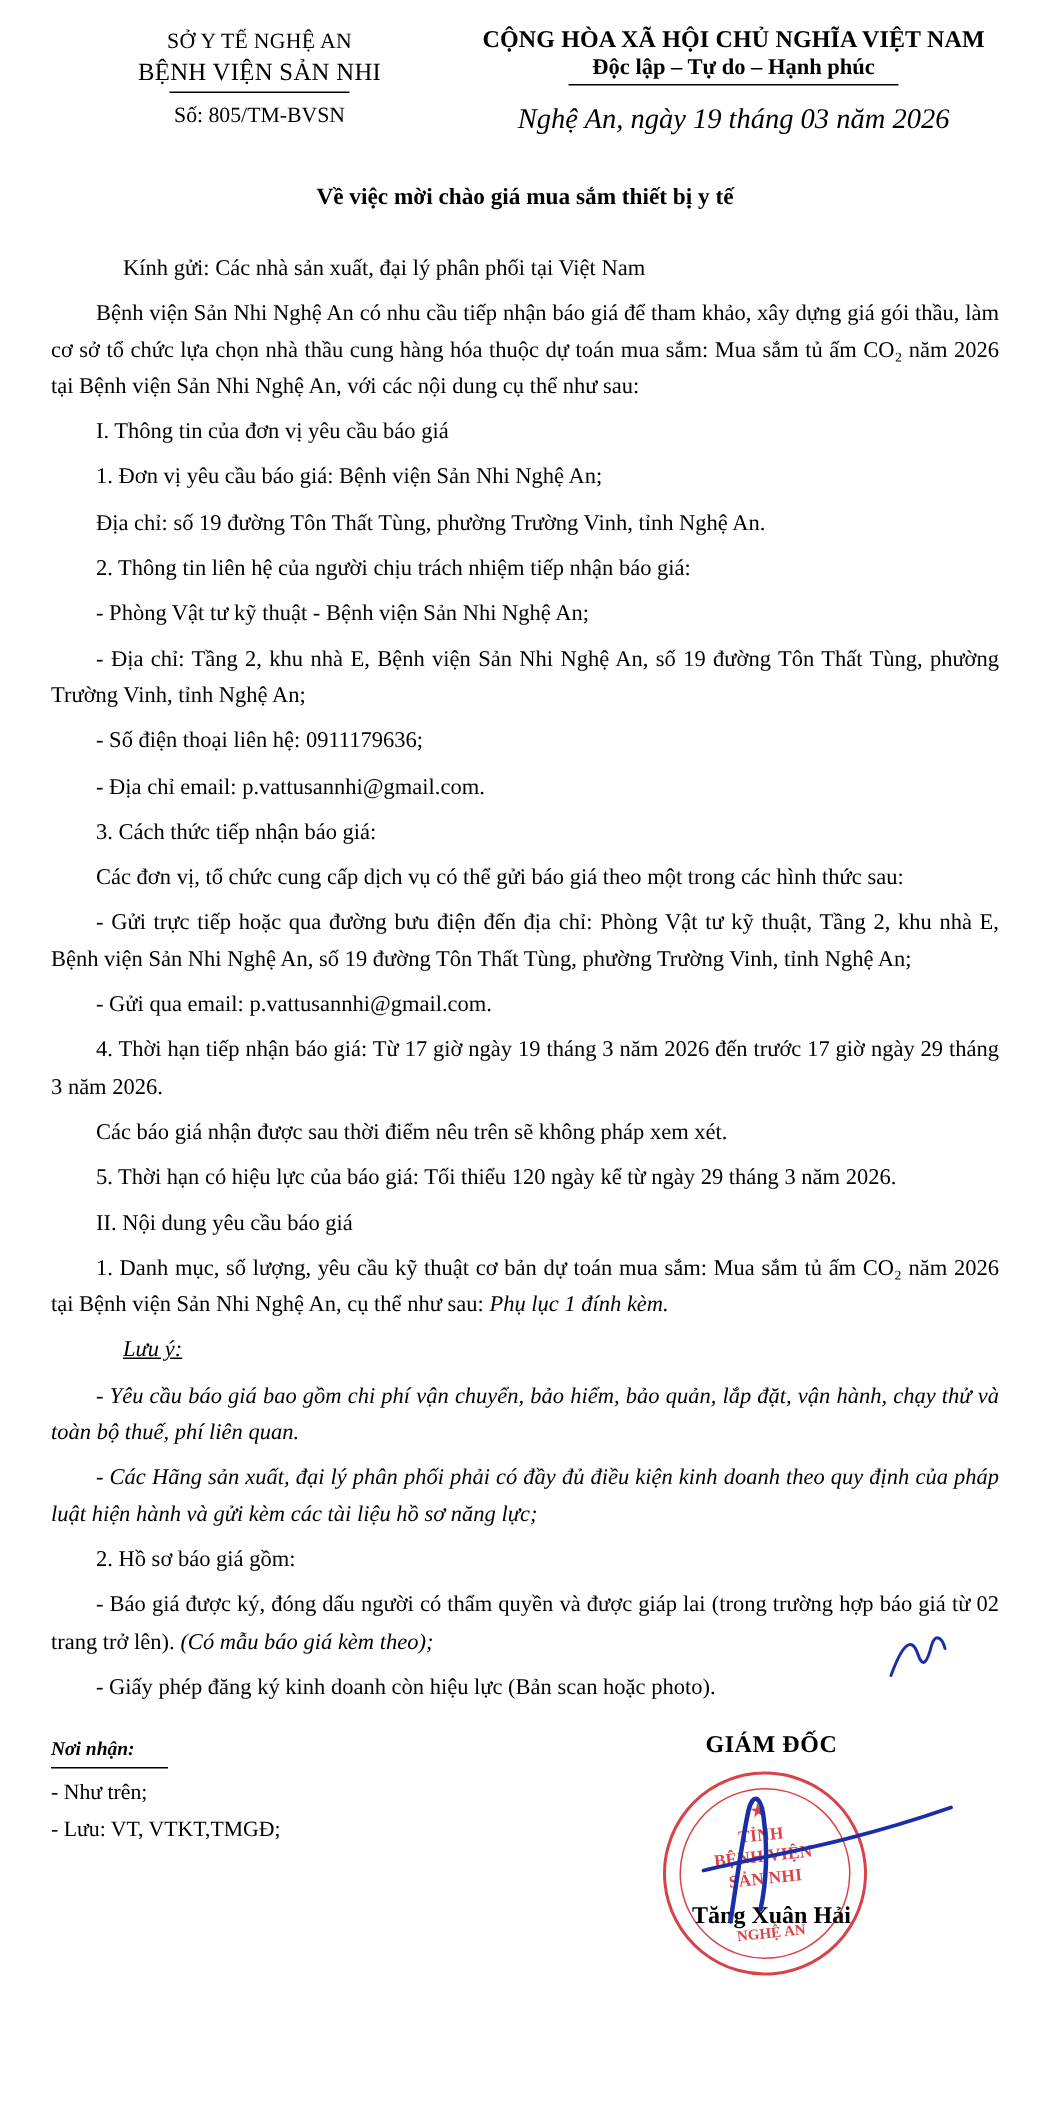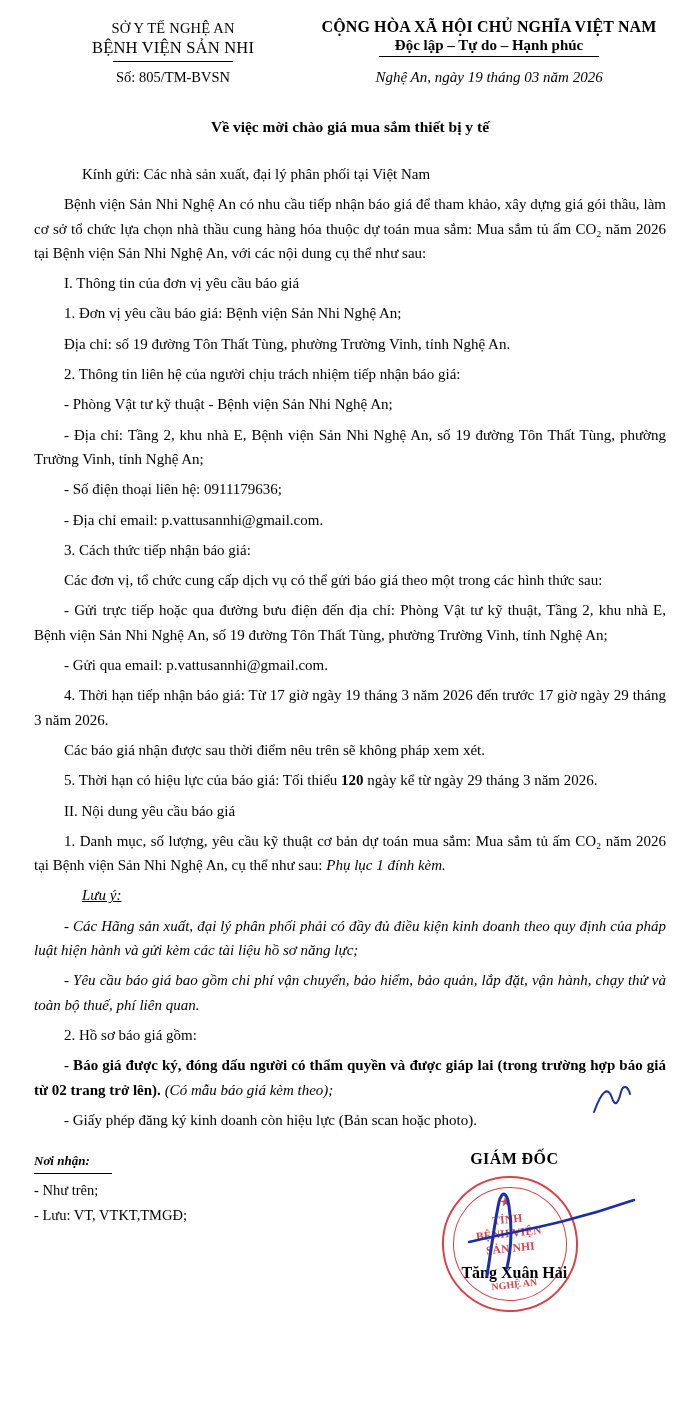--- a/index.html
+++ b/index.html
@@ -67,21 +67,21 @@
     margin-top: 1px;
   }
   .underline-mid {
     width: 220px;
     height: 1px;
     background: #000;
     margin: 2px auto 0 auto;
   }
   .place-date {
     font-style: italic;
-    font-size: 15px;
+    font-size: 19px;
     margin-top: 12px;
   }
 
   
   .title-block {
     text-align: center;
     margin-top: 32px;
   }
   .title-main {
     font-weight: bold;
@@ -103,21 +103,21 @@
   }
   .p {
     margin: 0 0 6px 0;
   }
   .indent {
     text-indent: 30px;
   }
   .indent-lg {
     text-indent: 48px;
   }
-  .bold { font-weight: bold; }
+  .bold { font-weight: normal; }
   .italic { font-style: italic; }
   .underline { text-decoration: underline; }
   .heading {
     font-weight: normal;
     text-indent: 30px;
     margin: 6px 0 6px 0;
   }
 
   
   .sign-area {
@@ -272,22 +272,22 @@
     <p class="p indent">Các báo giá nhận được sau thời điểm nêu trên sẽ không pháp xem xét.</p>
 
     <p class="p indent"><span>5. Thời hạn có hiệu lực của báo giá: Tối thiểu </span><span class="bold">120</span><span> ngày kể từ ngày 29 tháng 3 năm 2026.</span></p>
 
     <p class="p heading">II. Nội dung yêu cầu báo giá</p>
 
     <p class="p indent"><span>1. Danh mục, số lượng, yêu cầu kỹ thuật cơ bản dự toán mua sắm: Mua sắm tủ ấm CO₂ năm 2026 tại Bệnh viện Sản Nhi Nghệ An, cụ thể như sau: </span><span class="italic">Phụ lục 1 đính kèm.</span></p>
 
     <p class="p indent italic underline" style="text-indent:48px;">Lưu ý:</p>
 
+    <p class="p indent italic">- Yêu cầu báo giá bao gồm chi phí vận chuyển, bảo hiểm, bảo quản, lắp đặt, vận hành, chạy thử và toàn bộ thuế, phí liên quan.</p>
     <p class="p indent italic">- Các Hãng sản xuất, đại lý phân phối phải có đầy đủ điều kiện kinh doanh theo quy định của pháp luật hiện hành và gửi kèm các tài liệu hồ sơ năng lực;</p>
-    <p class="p indent italic">- Yêu cầu báo giá bao gồm chi phí vận chuyển, bảo hiểm, bảo quản, lắp đặt, vận hành, chạy thử và toàn bộ thuế, phí liên quan.</p>
 
     <p class="p indent">2. Hồ sơ báo giá gồm:</p>
 
     <p class="p indent"><span class="bold">- Báo giá được ký, đóng dấu người có thẩm quyền và được giáp lai (trong trường hợp báo giá từ 02 trang trở lên). </span><span class="italic">(Có mẫu báo giá kèm theo);</span></p>
 
     <p class="p indent" style="position:relative;"><span>- Giấy phép đăng ký kinh doanh còn hiệu lực (Bản scan hoặc photo).</span>
       <span class="scribble-small">
         <svg width="48" height="42" viewBox="0 0 48 42">
           <path d="M6 34 C14 12, 20 8, 24 20 C27 29, 30 26, 33 14 C35 6, 40 8, 42 16" stroke="#1b2ea8" stroke-width="2" fill="none" stroke-linecap="round"></path>
         </svg>

